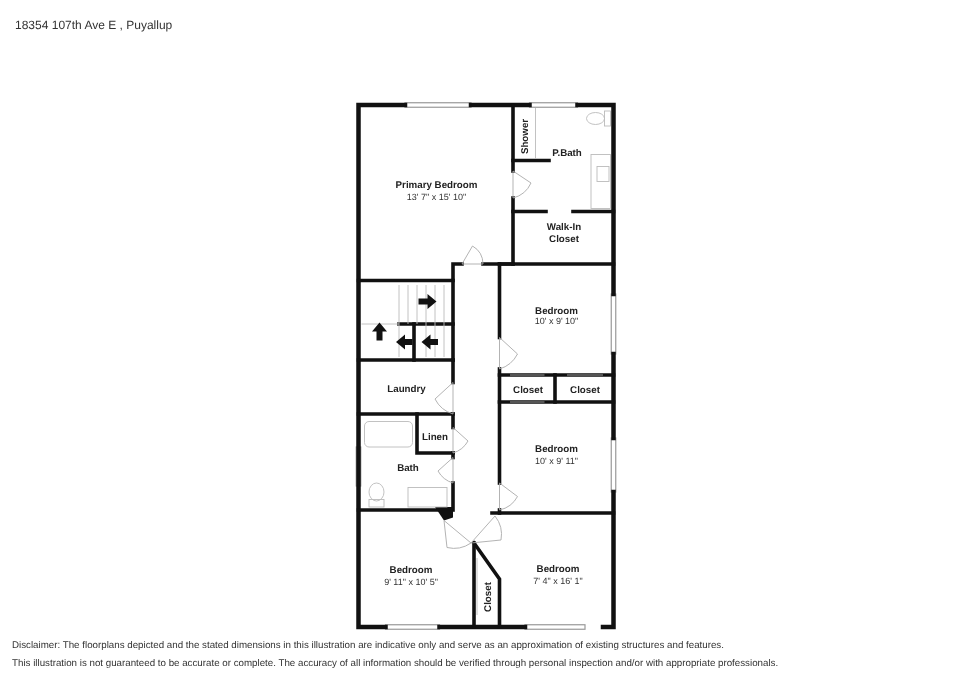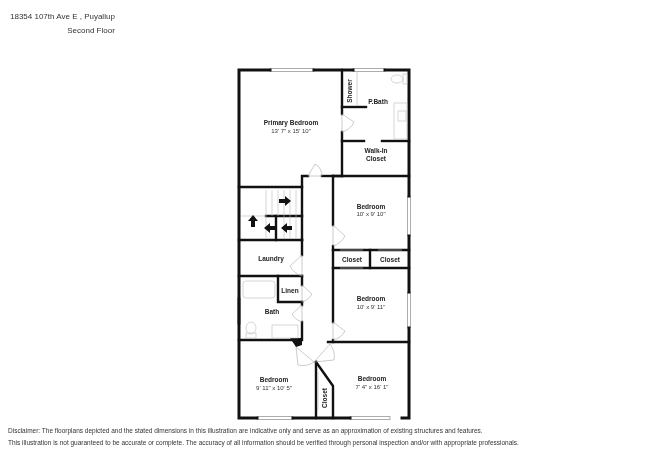--- a/index.html
+++ b/index.html
@@ -1,34 +1,33 @@
 <!DOCTYPE html>
 <html><head>
 <meta charset="utf-8">
 <style>
   html, body { margin: 0; padding: 0; background: #ffffff; }
   body { width: 650px; height: 460px; position: relative; overflow: hidden; font-family: "Liberation Sans", sans-serif; color: #222; }
   .header { position: absolute; left: 10px; top: 10px; font-size: 8px; line-height: 14px; color: #333; }
-  .header div { white-space: nowrap; text-align: right; }
+  .header div { white-space: nowrap; }
   .plan { position: absolute; left: 0; top: 0; width: 650px; height: 460px; }
   .disclaimer { position: absolute; left: 8px; top: 425px; font-size: 6.5px; line-height: 12px; color: #333; white-space: nowrap; }
   .room-label { font-family: "Liberation Sans", sans-serif; font-size: 6.5px; font-weight: bold; fill: #222; text-anchor: middle; }
   .room-dim { font-family: "Liberation Sans", sans-serif; font-size: 6px; fill: #333; text-anchor: middle; }
   .wall { stroke: #111; stroke-width: 3; fill: none; stroke-linecap: square; }
   .iwall { stroke: #111; stroke-width: 2.4; fill: none; stroke-linecap: square; }
   .thin { stroke: #bbb; stroke-width: 0.6; fill: none; }
   .win { stroke: #999; stroke-width: 0.8; fill: #fff; }
   .door { stroke: #aaa; stroke-width: 0.6; fill: none; }
 </style>
 </head>
 <body>
 
 <div class="header">
   <div>18354 107th Ave E , Puyallup</div>
-  <div>Second Floor</div>
 </div>
 
 <svg class="plan" viewBox="0 0 650 460" xmlns="http://www.w3.org/2000/svg">
 
   <g>
     <rect class="win" x="270" y="68.5" width="44" height="3"></rect>
     <rect class="win" x="353" y="68.5" width="32" height="3"></rect>
     <rect class="win" x="407.5" y="196" width="3" height="40"></rect>
     <rect class="win" x="407.5" y="292" width="3" height="36"></rect>
     <rect class="win" x="257" y="416.5" width="36" height="3"></rect>

